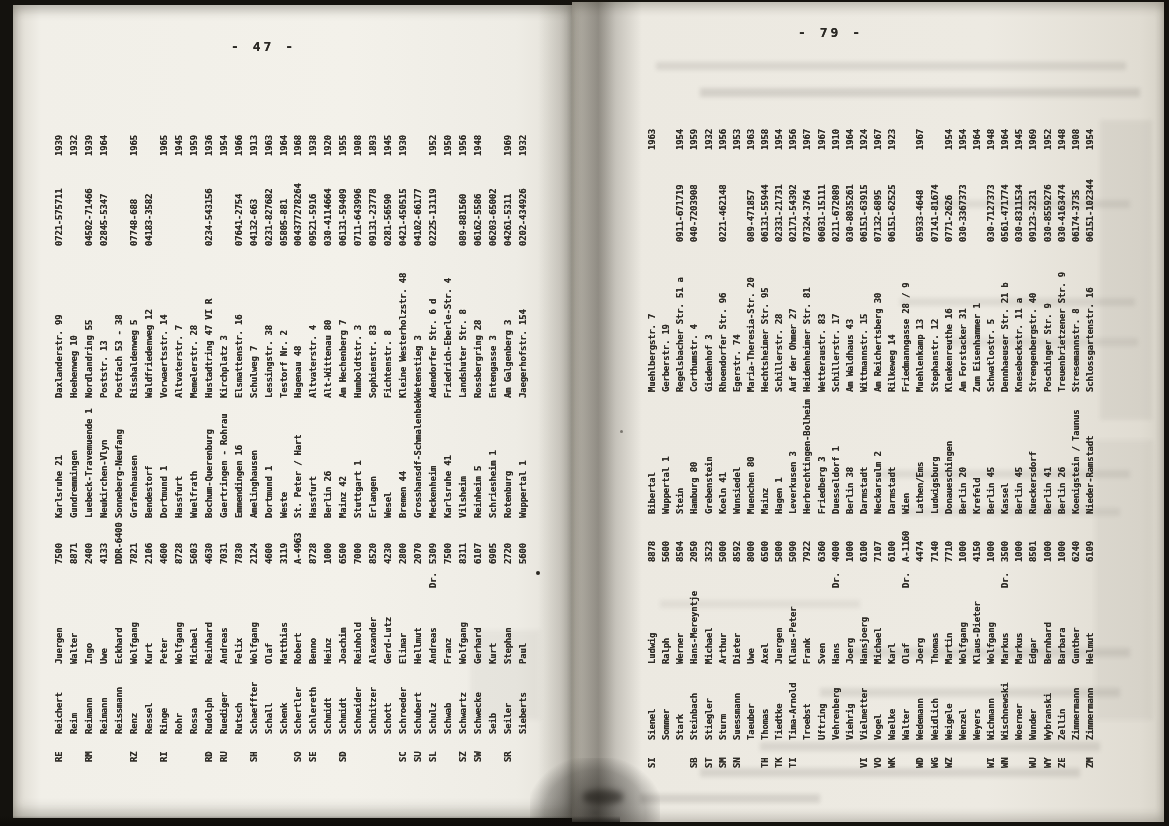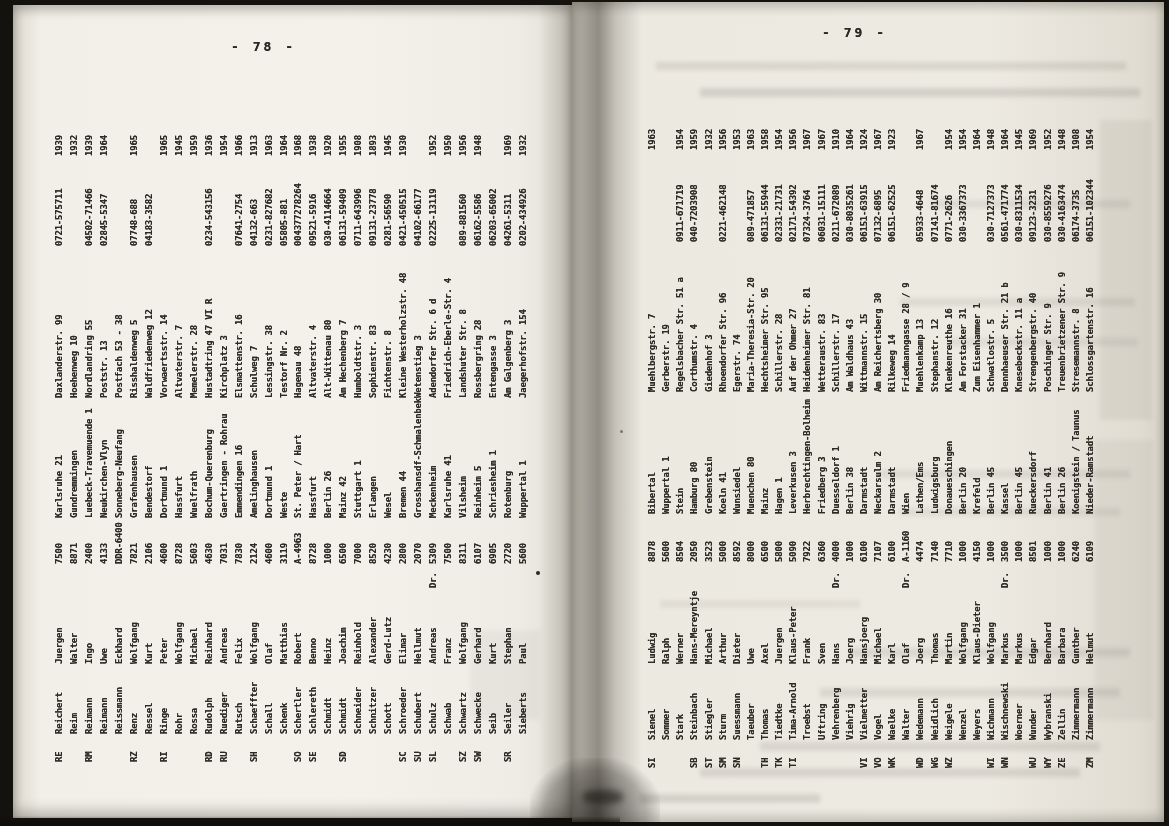--- a/index.html
+++ b/index.html
@@ -12,21 +12,21 @@
   .page-right{left:572px;top:2px;width:592px;height:820px;
     background:linear-gradient(90deg,#dedacf 0%,#ece9e1 7%,#edeae2 70%,#e0dcd2 96%,#d6d2c7 100%);
     box-shadow:inset 0 6px 10px rgba(40,35,25,.22), inset 0 -6px 10px rgba(40,35,25,.2);}
   .gutter{position:absolute;left:538px;top:0;width:104px;height:826px;pointer-events:none;
     background:linear-gradient(90deg,rgba(25,20,12,0) 0%,rgba(25,20,12,.30) 45%,rgba(25,20,12,.42) 58%,rgba(25,20,12,.18) 75%,rgba(25,20,12,0) 100%);}
   .gutter-blob{position:absolute;left:530px;top:758px;width:130px;height:68px;pointer-events:none;
     background:radial-gradient(ellipse at 50% 80%,rgba(10,8,5,.55) 0%,rgba(10,8,5,.25) 55%,rgba(10,8,5,0) 75%);}
   .pagenum{position:absolute;font-weight:700;font-size:13px;letter-spacing:3px;color:#2b2925;
     text-shadow:0 0 .6px rgba(43,41,37,.9);}
   .pn78{left:231px;top:39px;}
-  .pn79{left:822px;top:25px;}
+  .pn79{left:798px;top:25px;}
   
   .rot{position:absolute;transform:rotate(-90deg);transform-origin:0 0;
        display:flex;flex-direction:column;justify-content:space-between;}
   .rot78{left:52px;top:762px;width:646px;height:478px;}
   .rot79{left:645px;top:768px;width:658px;height:452px;}
   .row{display:flex;align-items:center;}
   .rot78 .row{height:14.9px;}
   .rot79 .row{height:14.1px;}
   .cell{display:inline-block;white-space:nowrap;box-sizing:border-box;
         font-size:9px;font-weight:700;color:#2e2b26;letter-spacing:-.2px;
@@ -70,21 +70,21 @@
   <div class="bleed" style="left:880px;top:470px;width:250px;height:8px;opacity:.10"></div>
   <div class="bleed" style="left:900px;top:508px;width:220px;height:8px;opacity:.09"></div>
   <div class="bleed" style="left:660px;top:600px;width:200px;height:8px;opacity:.08"></div>
   <div class="bleed" style="left:850px;top:648px;width:280px;height:9px;opacity:.12"></div>
   <div class="bleed" style="left:820px;top:688px;width:300px;height:9px;opacity:.12"></div>
   <div class="bleed" style="left:760px;top:742px;width:340px;height:9px;opacity:.13"></div>
   <div class="bleed" style="left:700px;top:768px;width:380px;height:9px;opacity:.14"></div>
   <div class="bleed" style="left:640px;top:794px;width:180px;height:9px;opacity:.15"></div>
   <div class="bleed" style="left:470px;top:630px;width:70px;height:90px;opacity:.05"></div>
 
-  <div class="pagenum pn78">- 78 -</div>
+  <div class="pagenum pn78">- 47 -</div>
   <div class="pagenum pn79">- 79 -</div>
 
   <div class="rot rot78">
       <div class="row">
         <span class="cell c-label">RE</span>
         <span class="cell c-surname">Reichert</span>
         <span class="cell c-first">Juergen</span>
         <span class="cell c-dr"></span>
         <span class="cell c-zip">7500</span>
         <span class="cell c-city">Karlsruhe 21</span>

